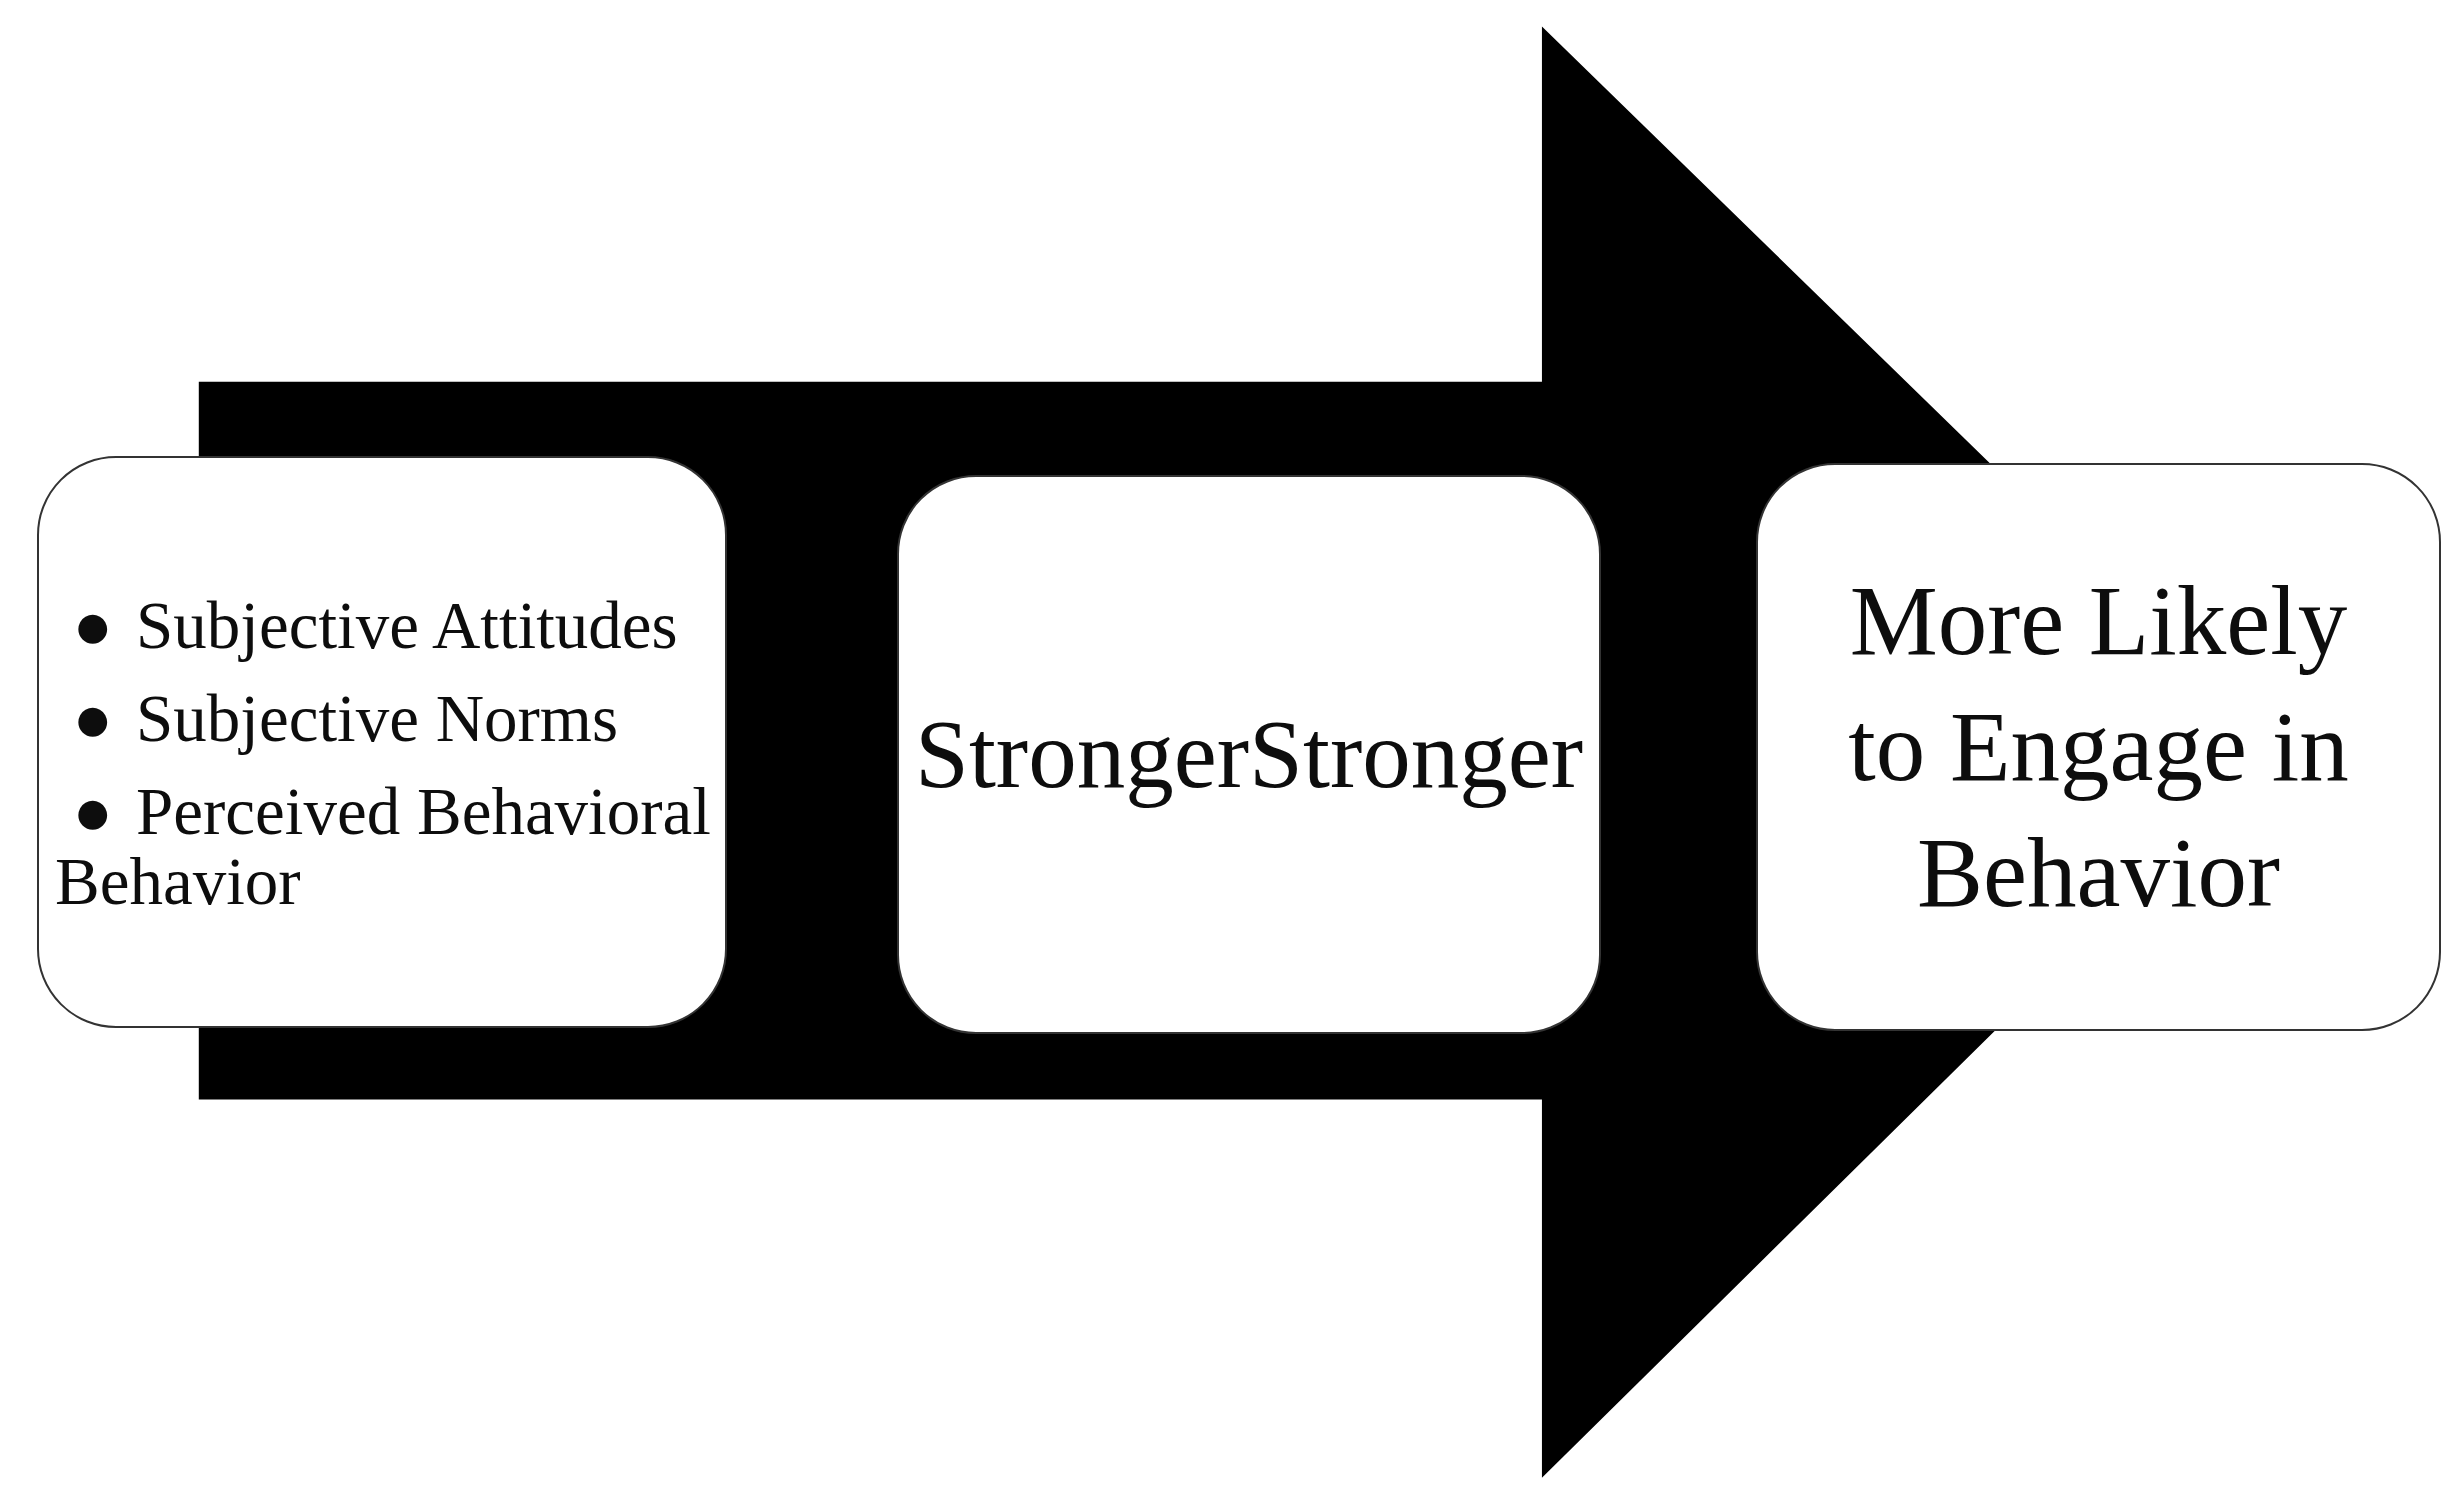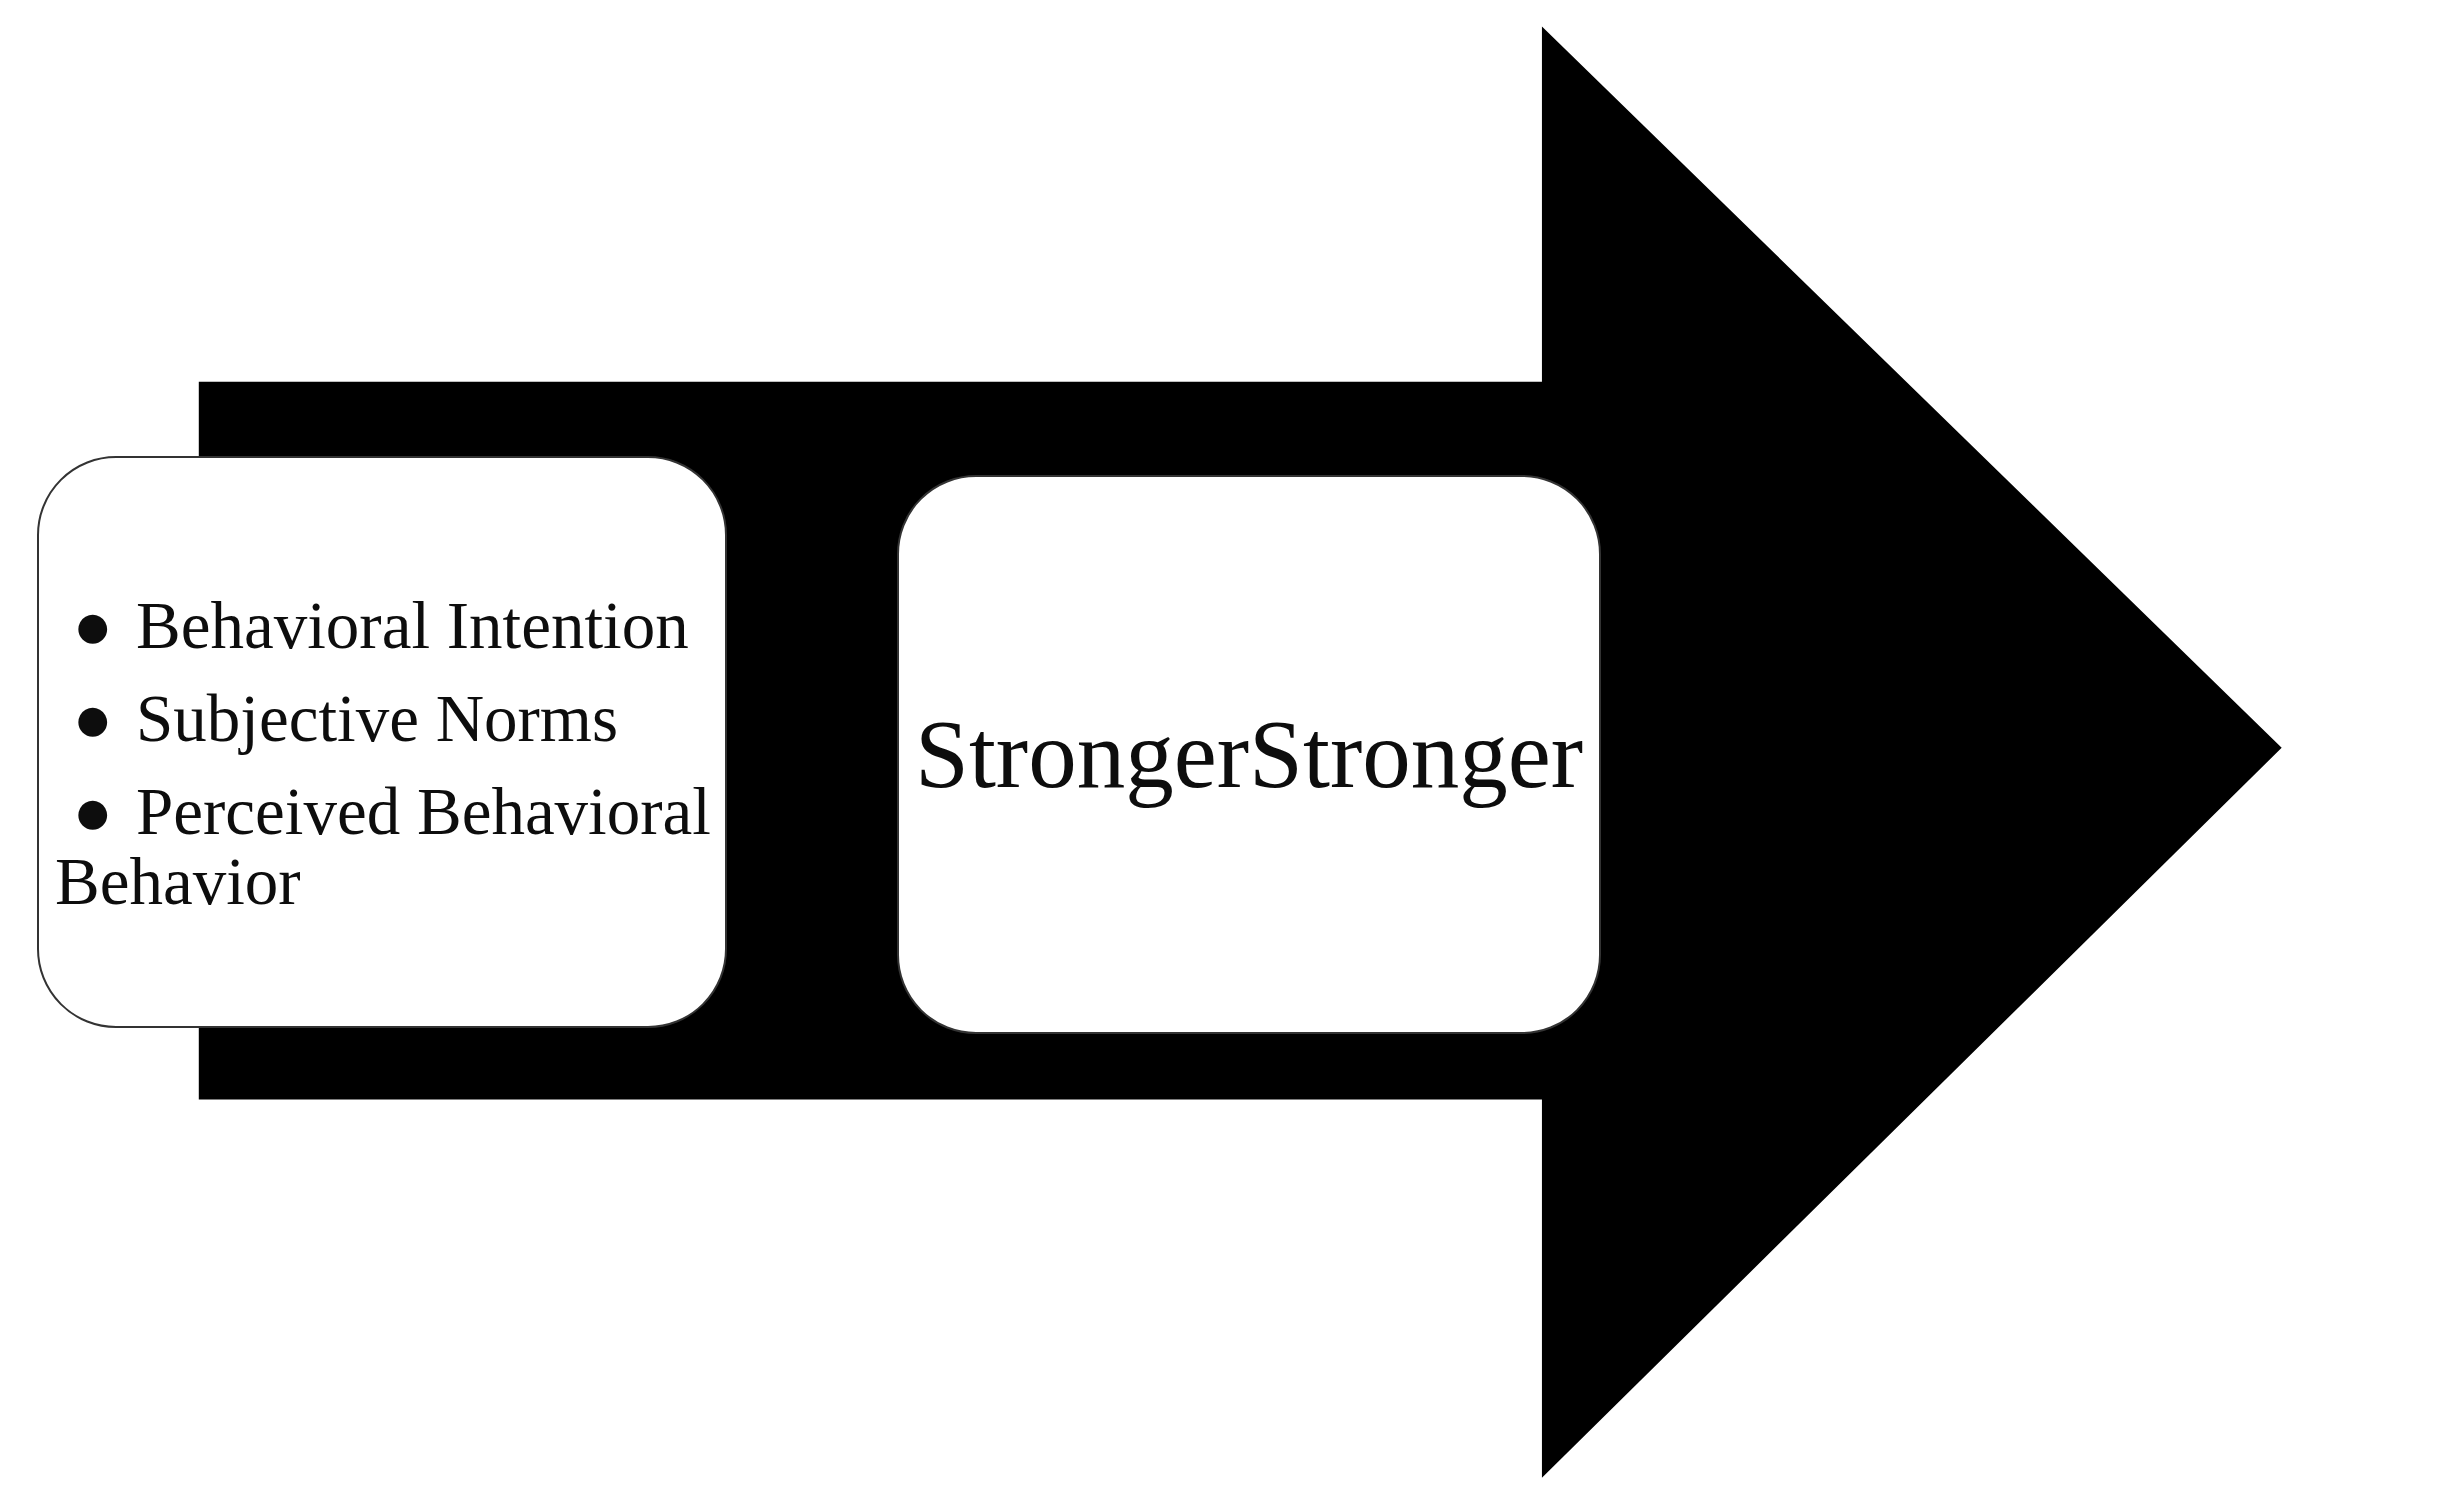--- a/index.html
+++ b/index.html
@@ -90,33 +90,38 @@
 <body>
 
 <div id="stage">
 
   <svg id="arrow-svg" viewBox="0 0 2799 1704" xmlns="http://www.w3.org/2000/svg">
     <polygon points="226,434 1753,434 1753,30 2594,850 1753,1680 1753,1250 226,1250" fill="#000000"></polygon>
   </svg>
 
   <div class="box" id="box-left">
     <div class="li">
-      <span class="bullet">●</span><span>Behavioral Intention</span>
+      <span class="bullet">●</span><span>Subjective Attitudes</span>
       
     </div>
     <div class="li">
       <span class="bullet">●</span><span>Subjective Norms</span>
       
     </div>
     <div class="li">
       <span class="bullet">●</span><span>Perceived Behavioral</span>
       <div class="licont">Behavior</div>
     </div>
   </div>
 
   <div class="box" id="box-mid">
     <div>Stronger</div>
     <div>Stronger</div>
   </div>
 
+  <div class="box" id="box-right">
+    <div>More Likely</div>
+    <div>to Engage in</div>
+    <div>Behavior</div>
+  </div>
 
 </div>
 
 
 </body></html>

